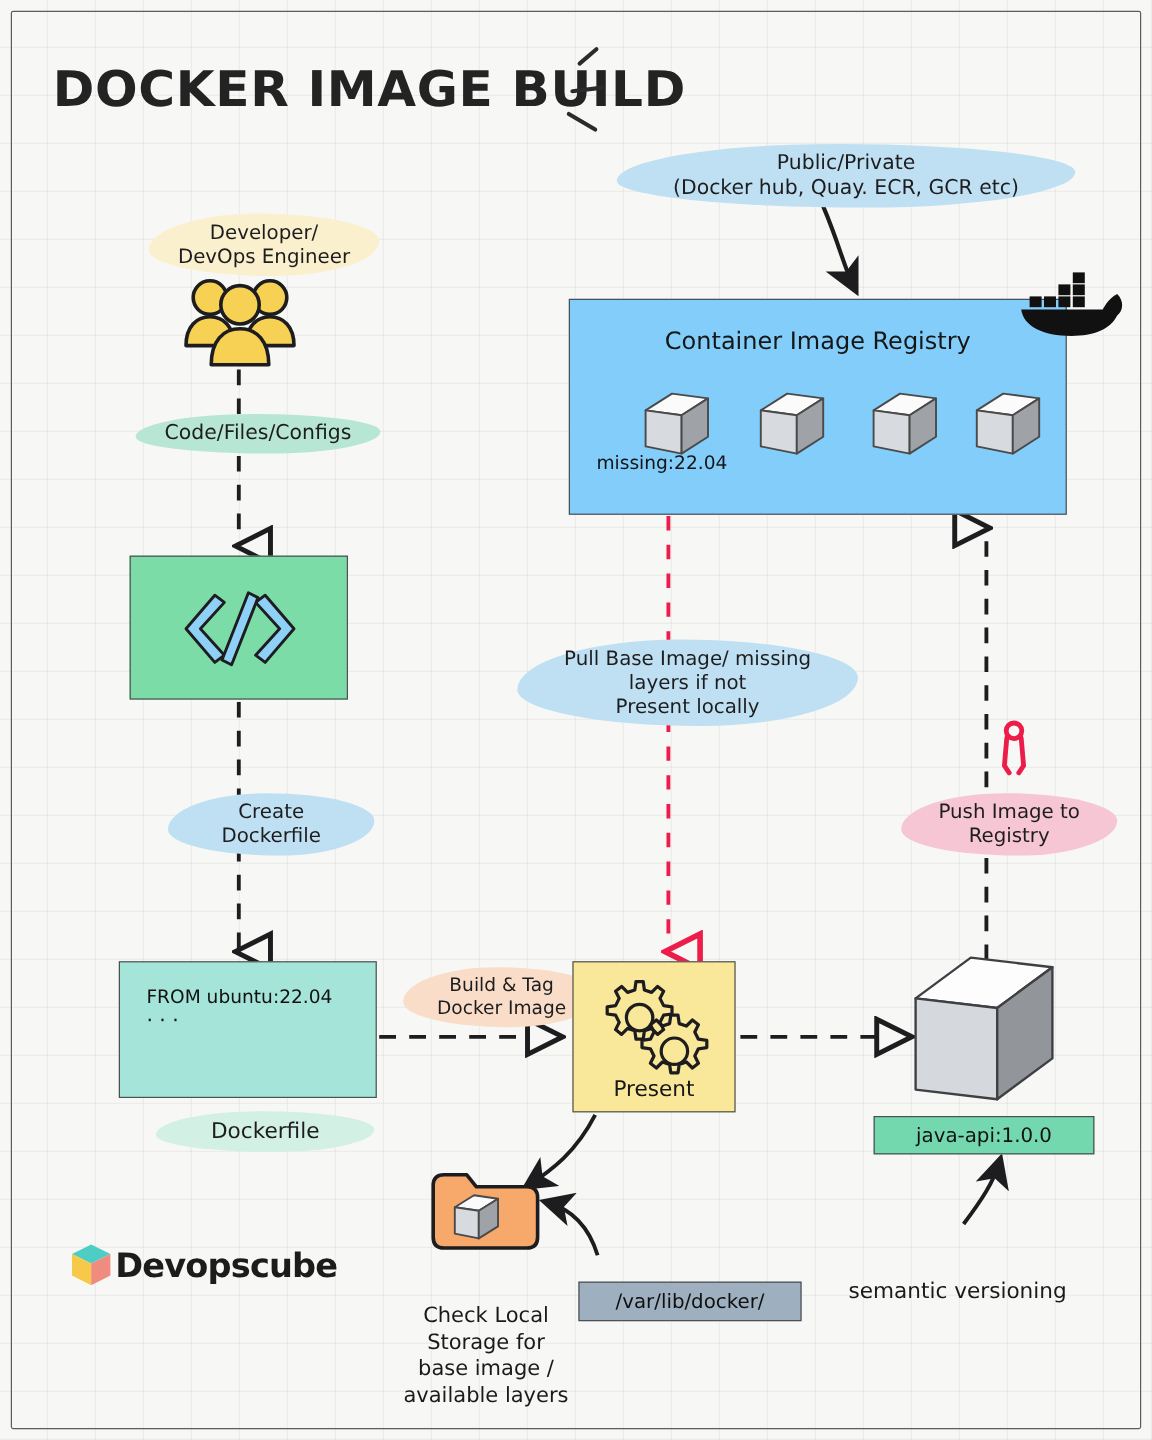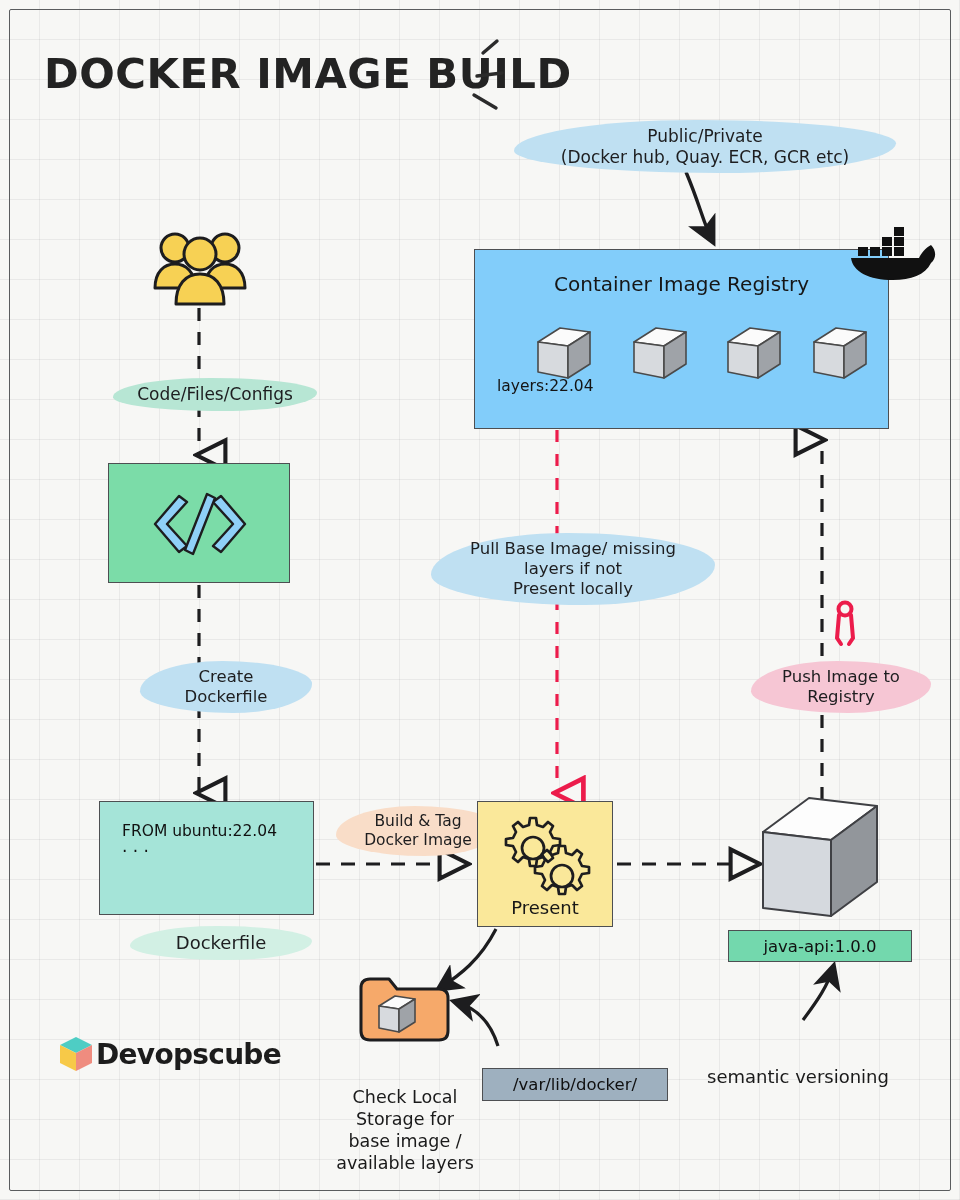--- a/index.html
+++ b/index.html
@@ -244,33 +244,35 @@
   </svg>
 
   <svg class="abs" style="left:828px; top:600px; width:34px; height:50px;" viewBox="0 0 34 50">
     <g stroke="#ec1c4b" stroke-width="4" fill="none" stroke-linecap="round">
       <circle cx="17" cy="9" r="6.5"></circle>
       <path d="M11 15 L9 38 L13 44"></path>
       <path d="M23 15 L25 38 L21 44"></path>
     </g>
   </svg>
 
+  <div class="blob blob-cream" style="left:124px; top:178px; width:160px; font-size:16.5px;">Developer/
+DevOps Engineer</div>
 
   <svg class="abs" style="left:150px; top:228px; width:100px; height:82px;" viewBox="0 0 100 82">
     <g fill="#f7d154" stroke="#1d1d1f" stroke-width="3" stroke-linejoin="round">
       <circle cx="25" cy="20" r="14"></circle>
       <path d="M5 60 C5 44, 14 36, 25 36 C36 36, 45 44, 45 60 Z"></path>
       <circle cx="75" cy="20" r="14"></circle>
       <path d="M55 60 C55 44, 64 36, 75 36 C86 36, 95 44, 95 60 Z"></path>
       <circle cx="50" cy="26" r="16"></circle>
       <path d="M26 76 C26 56, 36 46, 50 46 C64 46, 74 56, 74 76 Z"></path>
     </g>
   </svg>
 
-  <div class="blob blob-mint" style="left:113px; top:378px; width:172px; font-size:17px;">Code/Files/Configs</div>
+  <div class="blob blob-mint" style="left:113px; top:345px; width:172px; font-size:17px;">Code/Files/Configs</div>
 
   <div class="box" id="code-box">
     <svg class="abs" style="left:44px; top:26px; width:94px; height:68px;" viewBox="0 0 94 68">
       <g fill="#8fd0f7" stroke="#1d1d1f" stroke-width="2.4" stroke-linejoin="round">
         <path d="M26 6 L34 12 L14 34 L34 56 L26 62 L2 34 Z"></path>
         <path d="M68 6 L60 12 L80 34 L60 56 L68 62 L92 34 Z"></path>
         <path d="M54 4 L62 8 L40 64 L32 60 Z"></path>
       </g>
     </svg>
   </div>
@@ -335,21 +337,21 @@
       </g>
     </svg>
     <svg class="abs" style="left:335px; top:74px; width:60px; height:58px;" viewBox="0 0 60 58">
       <g stroke="#4a4a4a" stroke-width="1.6" stroke-linejoin="round">
         <path d="M4 18 L26 4 L56 8 L34 22 Z" fill="#fbfbfb"></path>
         <path d="M4 18 L34 22 L34 54 L4 48 Z" fill="#d7dade"></path>
         <path d="M34 22 L56 8 L56 40 L34 54 Z" fill="#9fa3a8"></path>
       </g>
     </svg>
 
-    <div id="registry-tag">layers:22.04</div>
+    <div id="registry-tag">missing:22.04</div>
   </div>
 
   <svg class="abs" style="left:849px; top:225px; width:90px; height:58px;" viewBox="0 0 90 58">
     <g fill="#111111">
       <rect x="21" y="22" width="10" height="9"></rect>
       <rect x="33" y="22" width="10" height="9"></rect>
       <rect x="45" y="22" width="10" height="9"></rect>
       <rect x="33" y="12" width="10" height="9"></rect>
       <rect x="45" y="12" width="10" height="9"></rect>
       <rect x="45" y="2" width="10" height="9"></rect>

